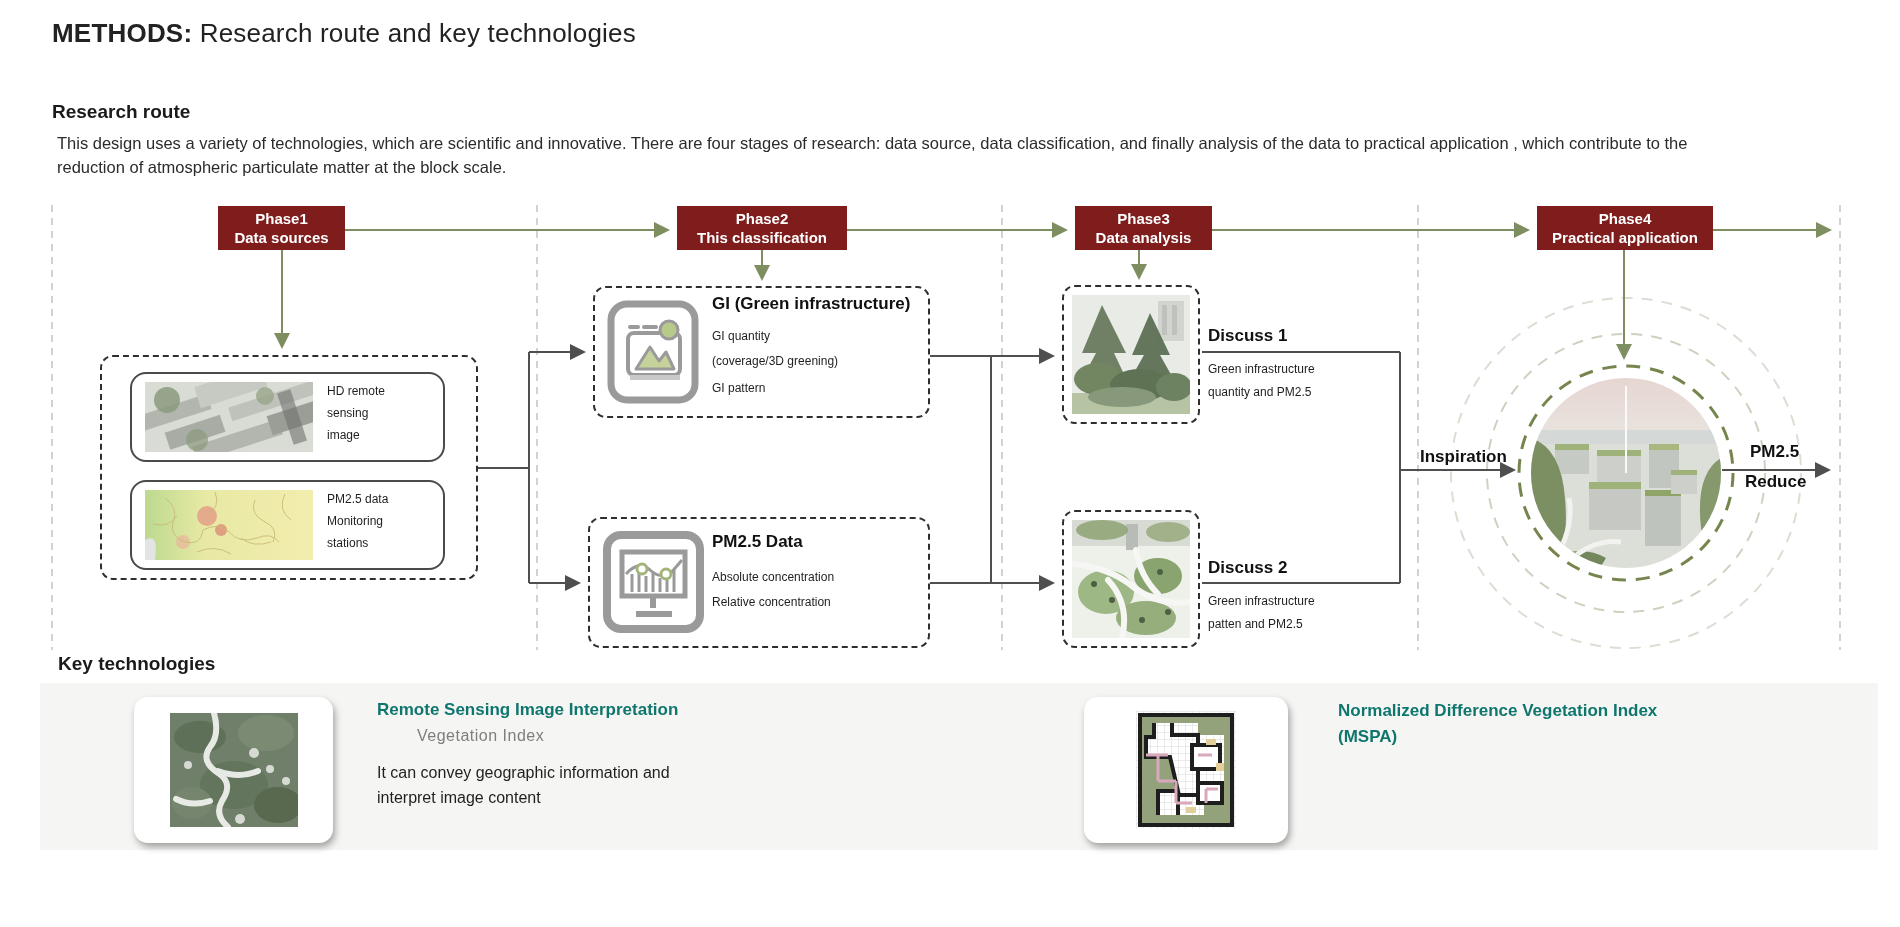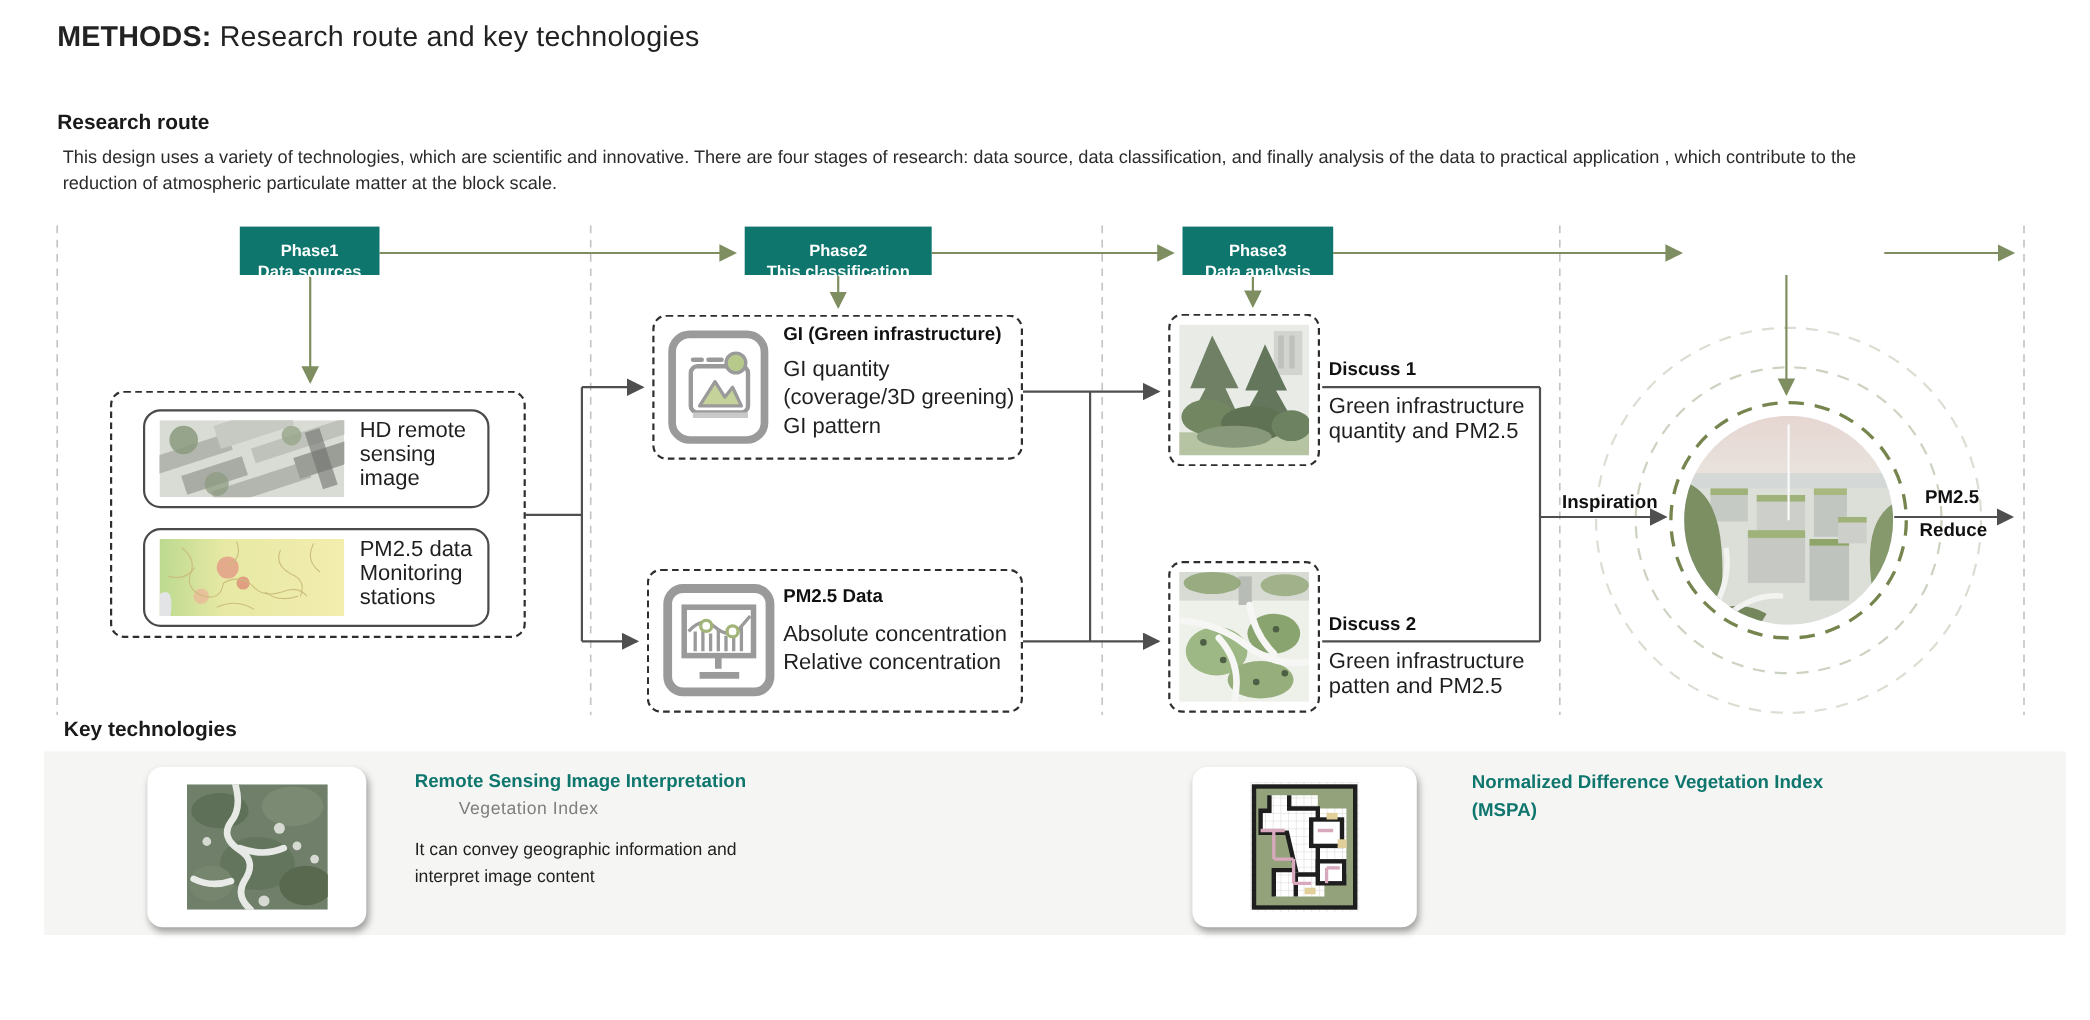--- a/index.html
+++ b/index.html
@@ -15,29 +15,29 @@
   .main-title b { font-weight:800; }
   .section-h { font-size:19px; font-weight:700; color:#1a1a1a; }
   .rr-head { left:52px; top:101px; }
   .kt-head { left:58px; top:653px; }
   .rr-desc { left:57px; top:131px; width:1800px; font-size:16.5px; line-height:24px; color:#2b2b2b; }
 
   
   #wires { position:absolute; left:0; top:0; z-index:1; }
 
   
-  .phase { z-index:2; background:#0f766e; color:#fff; text-align:center;
-           font-size:15px; font-weight:700; line-height:19px; padding-top:13px; height:44px; }
+  .phase { z-index:2; background:#7f1d1d; color:#fff; text-align:center;
+           font-size:15px; font-weight:700; line-height:19px; padding-top:3px; height:44px; }
 
   
   .dashbox { z-index:2; border:2px dashed #2e2e2e; border-radius:13px; background:#fff; }
   .solidbox { z-index:3; border:2px solid #4a4a4a; border-radius:16px; background:#fff; }
   .thumb { display:block; }
 
-  .lbl16 { font-size:20px; line-height:22px; color:#1f1f1f; z-index:4; }
+  .lbl16 { font-size:12px; line-height:22px; color:#1f1f1f; z-index:4; }
   .t-bold { font-size:17px; font-weight:700; color:#111; z-index:4; }
 
   .icon-wrap { z-index:4; }
 
   
   .kt-panel { left:40px; top:683px; width:1838px; height:167px; background:#f5f5f3; z-index:0; }
   .kt-card { background:#fff; border-radius:14px; box-shadow:2px 4px 7px rgba(0,0,0,.35); z-index:2;
              display:flex; align-items:center; justify-content:center; }
   .kt-title { font-size:17px; font-weight:700; color:#0f766e; z-index:2; }
   .kt-sub-gray { font-size:16px; color:#7e7e7e; z-index:2; letter-spacing:.5px;margin-left:40px; }
@@ -110,20 +110,24 @@
     <div>Phase1</div>
     <div>Data sources</div>
   </div>
   <div class="abs phase" style="left:677px; top:206px; width:170px;">
     <div>Phase2</div>
     <div>This classification</div>
   </div>
   <div class="abs phase" style="left:1075px; top:206px; width:137px;">
     <div>Phase3</div>
     <div>Data analysis</div>
+  </div>
+  <div class="abs phase" style="left:1537px; top:206px; width:176px;">
+    <div>Phase4</div>
+    <div>Practical application</div>
   </div>
 
   <div class="abs dashbox" style="left:100px; top:355px; width:378px; height:225px;"></div>
 
   <div class="abs solidbox" style="left:130px; top:372px; width:315px; height:90px;"></div>
   <svg class="abs thumb" style="left:145px; top:382px; z-index:4;" width="168" height="70">
     <rect width="168" height="70" fill="#d9dbd5"></rect>
     <g transform="rotate(-18 84 35)">
       <rect x="-10" y="6" width="80" height="16" fill="#b3b6ae"></rect>
       <rect x="60" y="-4" width="70" height="22" fill="#c7cac2"></rect>

